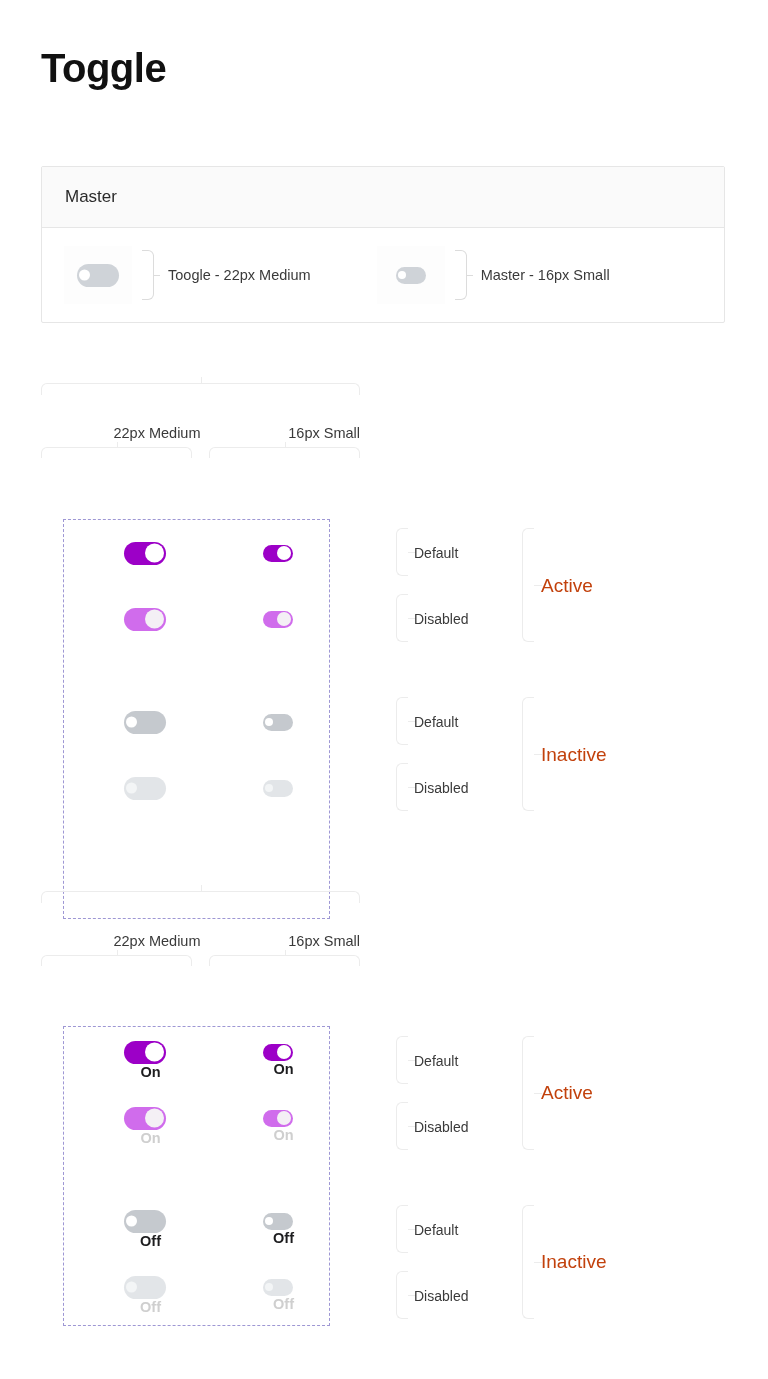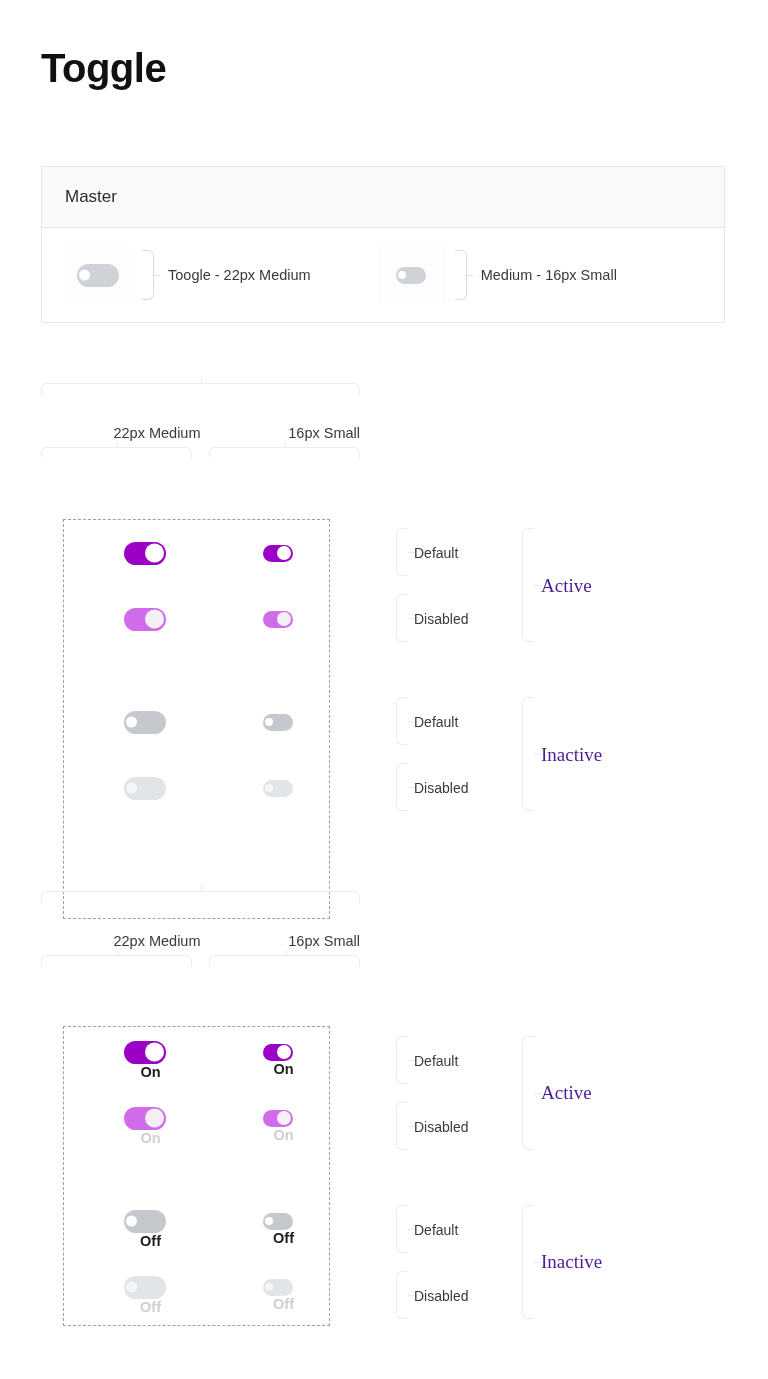--- a/index.html
+++ b/index.html
@@ -236,22 +236,21 @@
   .rb-outer::after {
     content: "";
     position: absolute;
     left: 11px; top: 50%;
     width: 8px; height: 1px;
     background: #ececec;
   }
   .rb-label-big {
     position: absolute;
     font-size: 19px;
-    color: #4c1d95;
-    font-family: Liberation Serif, serif;
+    color: #c2410c;
   }
 </style>
 </head>
 <body>
 
 <div class="page">
 
   <div class="page-title">Toggle</div>
 
   <div class="master-card">
@@ -270,21 +269,21 @@
 
       <div class="master-gap"></div>
 
       <div class="master-item">
         <div class="swatch">
           <span class="tgl small off master-grey">
             <span class="knob"></span>
           </span>
         </div>
         <div class="master-brace"></div>
-        <div class="master-label">Medium - 16px Small</div>
+        <div class="master-label">Master - 16px Small</div>
       </div>
 
     </div>
   </div>
 
   <div class="section" style="top:378px;">
     <div class="brace-wide"></div>
     <div class="col-labels">
       <div>22px Medium</div>
       <div>16px Small</div>

